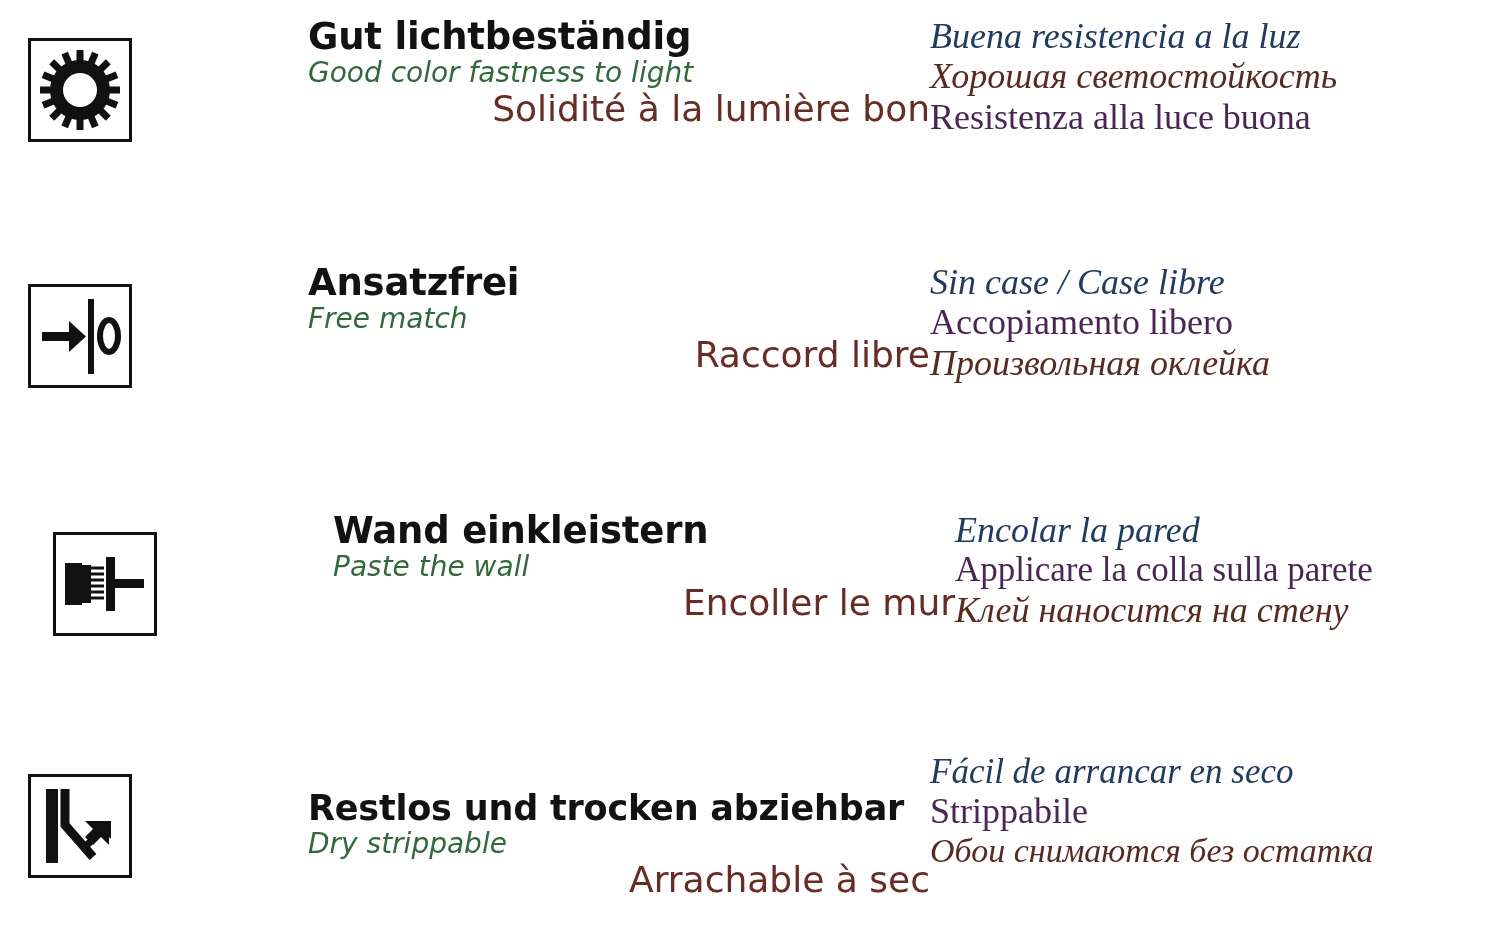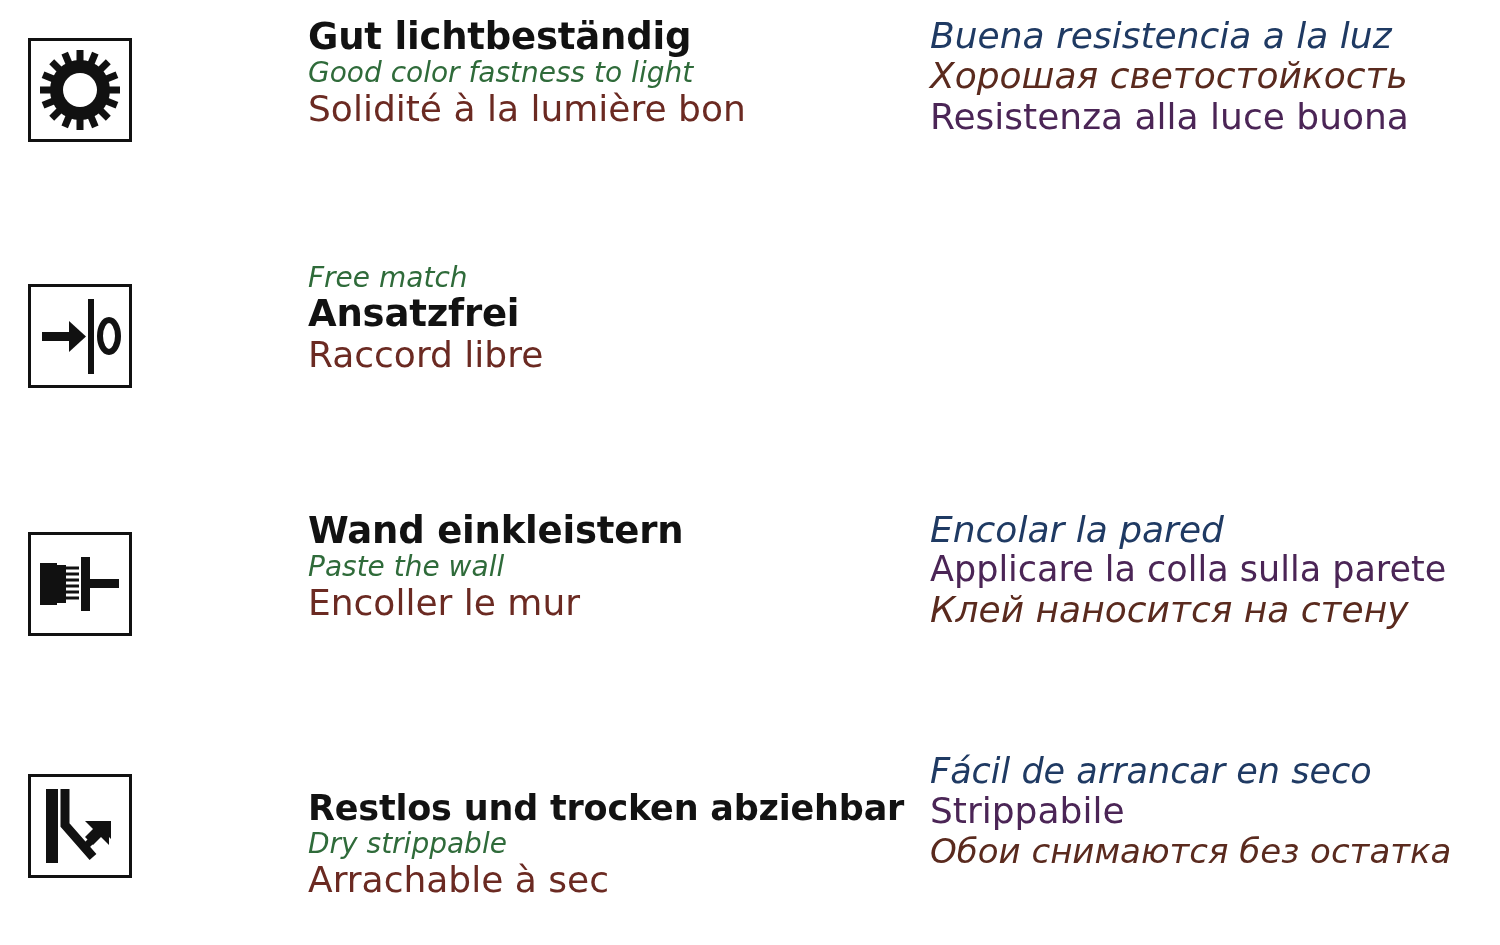--- a/index.html
+++ b/index.html
@@ -21,21 +21,21 @@
   .row {
     position: absolute;
     left: 0;
     width: 1237px;
     height: 245px;
     display: flex;
     align-items: flex-start;
   }
   .row-0 { top: 16px; }
   .row-1 { top: 262px; }
-  .row-2 { top: 510px; }
+  .row-2 { top: 510px; padding-left: 25px; }
   .row-3 { top: 752px; }
 
   .icon-cell {
     width: 300px;
     flex: 0 0 300px;
     display: flex;
     justify-content: flex-start;
     padding-left: 28px;
     box-sizing: border-box;
     padding-top: 22px;
@@ -48,21 +48,21 @@
     position: relative;
     background: #ffffff;
   }
   .icon-box svg { display: block; }
 
   .text-cell {
     flex: 0 0 auto;
     box-sizing: border-box;
   }
   .col-left { width: 630px; padding-left: 8px; }
-  .col-right { width: 560px; padding-left: 0px; }
+  .col-right { width: 560px; padding-left: 0px; font-family: Liberation Serif, serif; }
 
   .line {
     white-space: nowrap;
     line-height: 1.12;
   }
   .l-de {
     font-weight: bold;
     font-style: normal;
     color: #121212;
     font-size: 37px;
@@ -72,20 +72,21 @@
     font-style: italic;
     font-weight: normal;
     color: #2f6b3a;
     font-size: 28px;
   }
   .l-fr {
     font-style: normal;
     font-weight: normal;
     color: #6b2a22;
     font-size: 36px;
+    text-align: right;
   }
   .l-es {
     font-style: italic;
     font-weight: normal;
     color: #1f3a63;
     font-size: 36px;
   }
   .l-it {
     font-style: normal;
     font-weight: normal;
@@ -159,23 +160,28 @@
           <g fill="#111111" stroke="#111111">
             <rect x="11" y="45" width="30" height="9" stroke="none"></rect>
             <polygon points="38,34 55,49.5 38,65" stroke="none"></polygon>
             <rect x="57" y="12" width="6" height="75" stroke="none"></rect>
             <ellipse cx="78" cy="49" rx="9" ry="16" fill="none" stroke-width="6"></ellipse>
           </g>
         </svg>
       </div>
     </div>
     <div class="text-cell col-left">
+      <div class="line l-de">Ansatzfrei</div>
       <div class="line l-en">Free match</div>
-      <div class="line l-de">Ansatzfrei</div>
       <div class="line l-fr">Raccord libre</div>
+    </div>
+    <div class="text-cell col-right">
+      <div class="line l-es">Sin case / Case libre</div>
+      <div class="line l-it">Accopiamento libero</div>
+      <div class="line l-ru">Произвольная оклейка</div>
     </div>
   </div>
 
   <div class="row row-2">
     <div class="icon-cell">
       <div class="icon-box">
         <svg width="98" height="98" viewBox="0 0 98 98" aria-hidden="true">
           <g fill="#111111" stroke="#111111">
             <rect x="9" y="28" width="17" height="42" stroke="none"></rect>
             <rect x="26" y="30" width="9" height="38" stroke="none"></rect>

